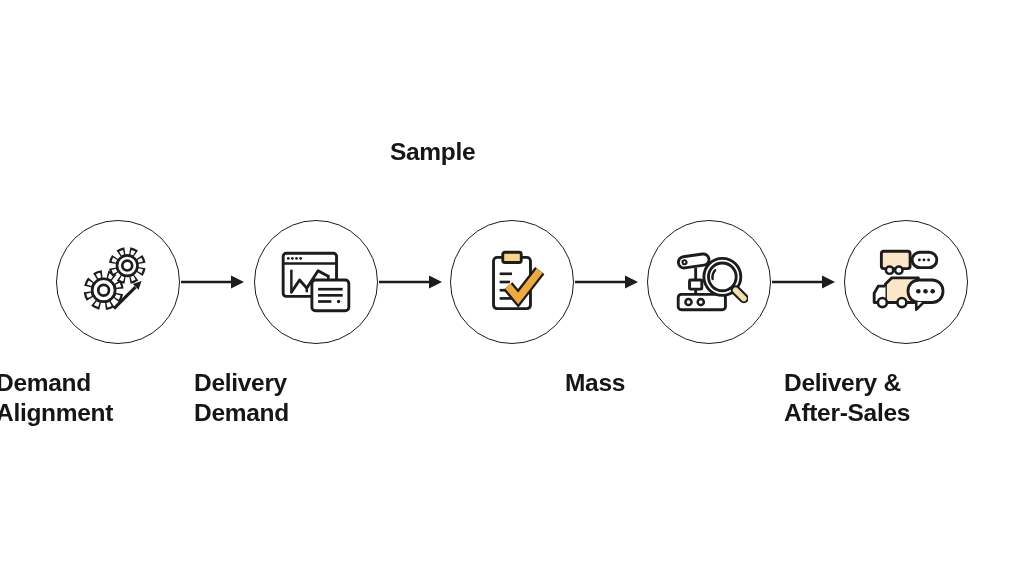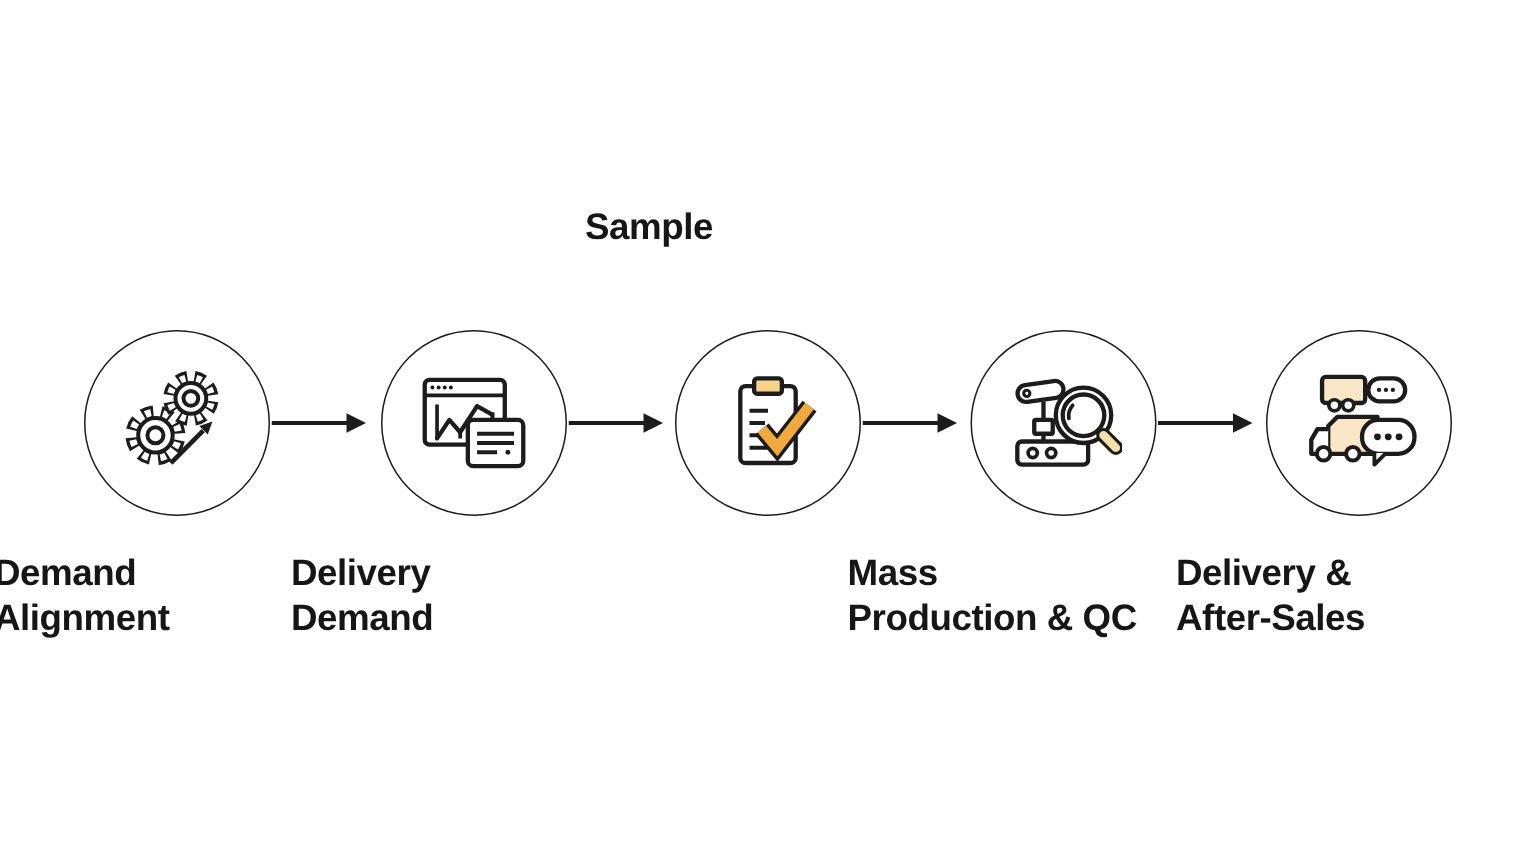--- a/index.html
+++ b/index.html
@@ -155,20 +155,19 @@
   </div>
   <div class="step-label l2">
     <div>Delivery</div>
     <div>Demand</div>
   </div>
   <div class="step-label l3">
     <div>Sample</div>
   </div>
   <div class="step-label l4">
     <div>Mass</div>
-    <div>Production &amp; QC</div>
   </div>
   <div class="step-label l5">
     <div>Delivery &amp;</div>
     <div>After-Sales</div>
   </div>
 
 </div>
 
 </body></html>

